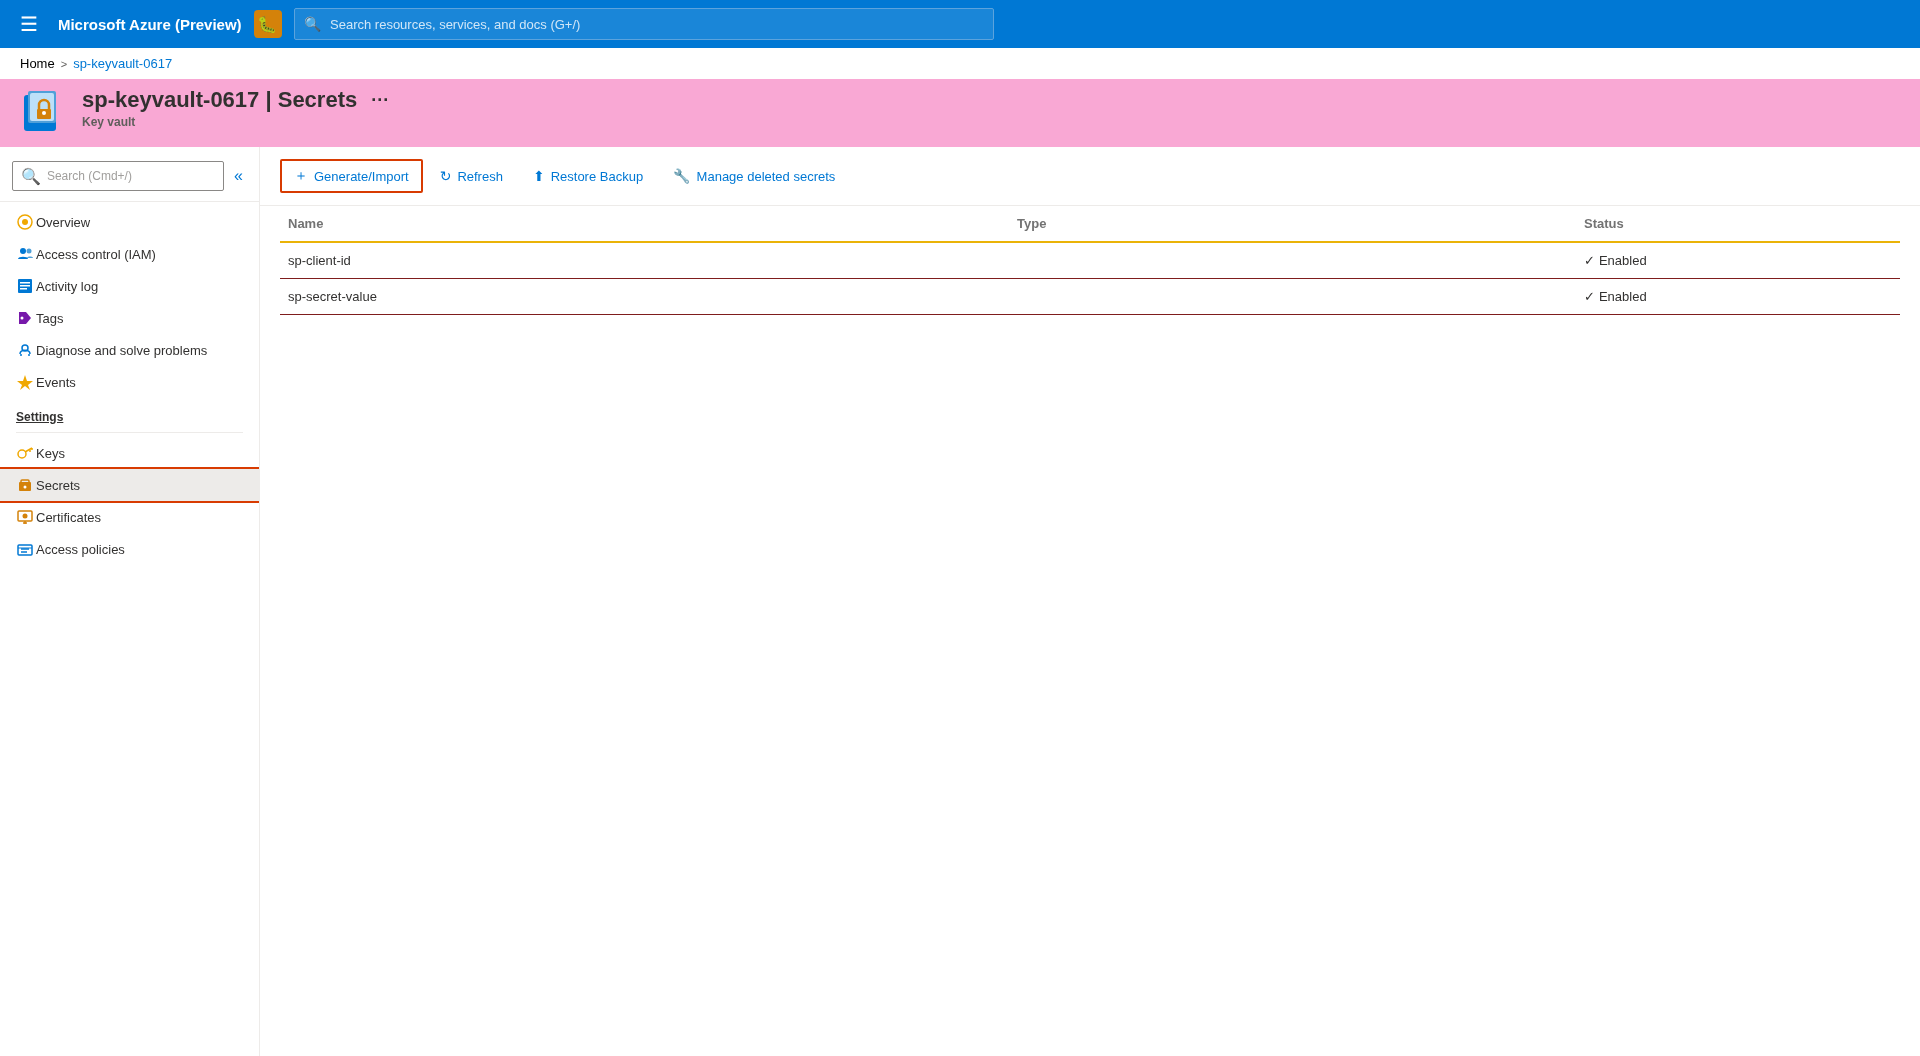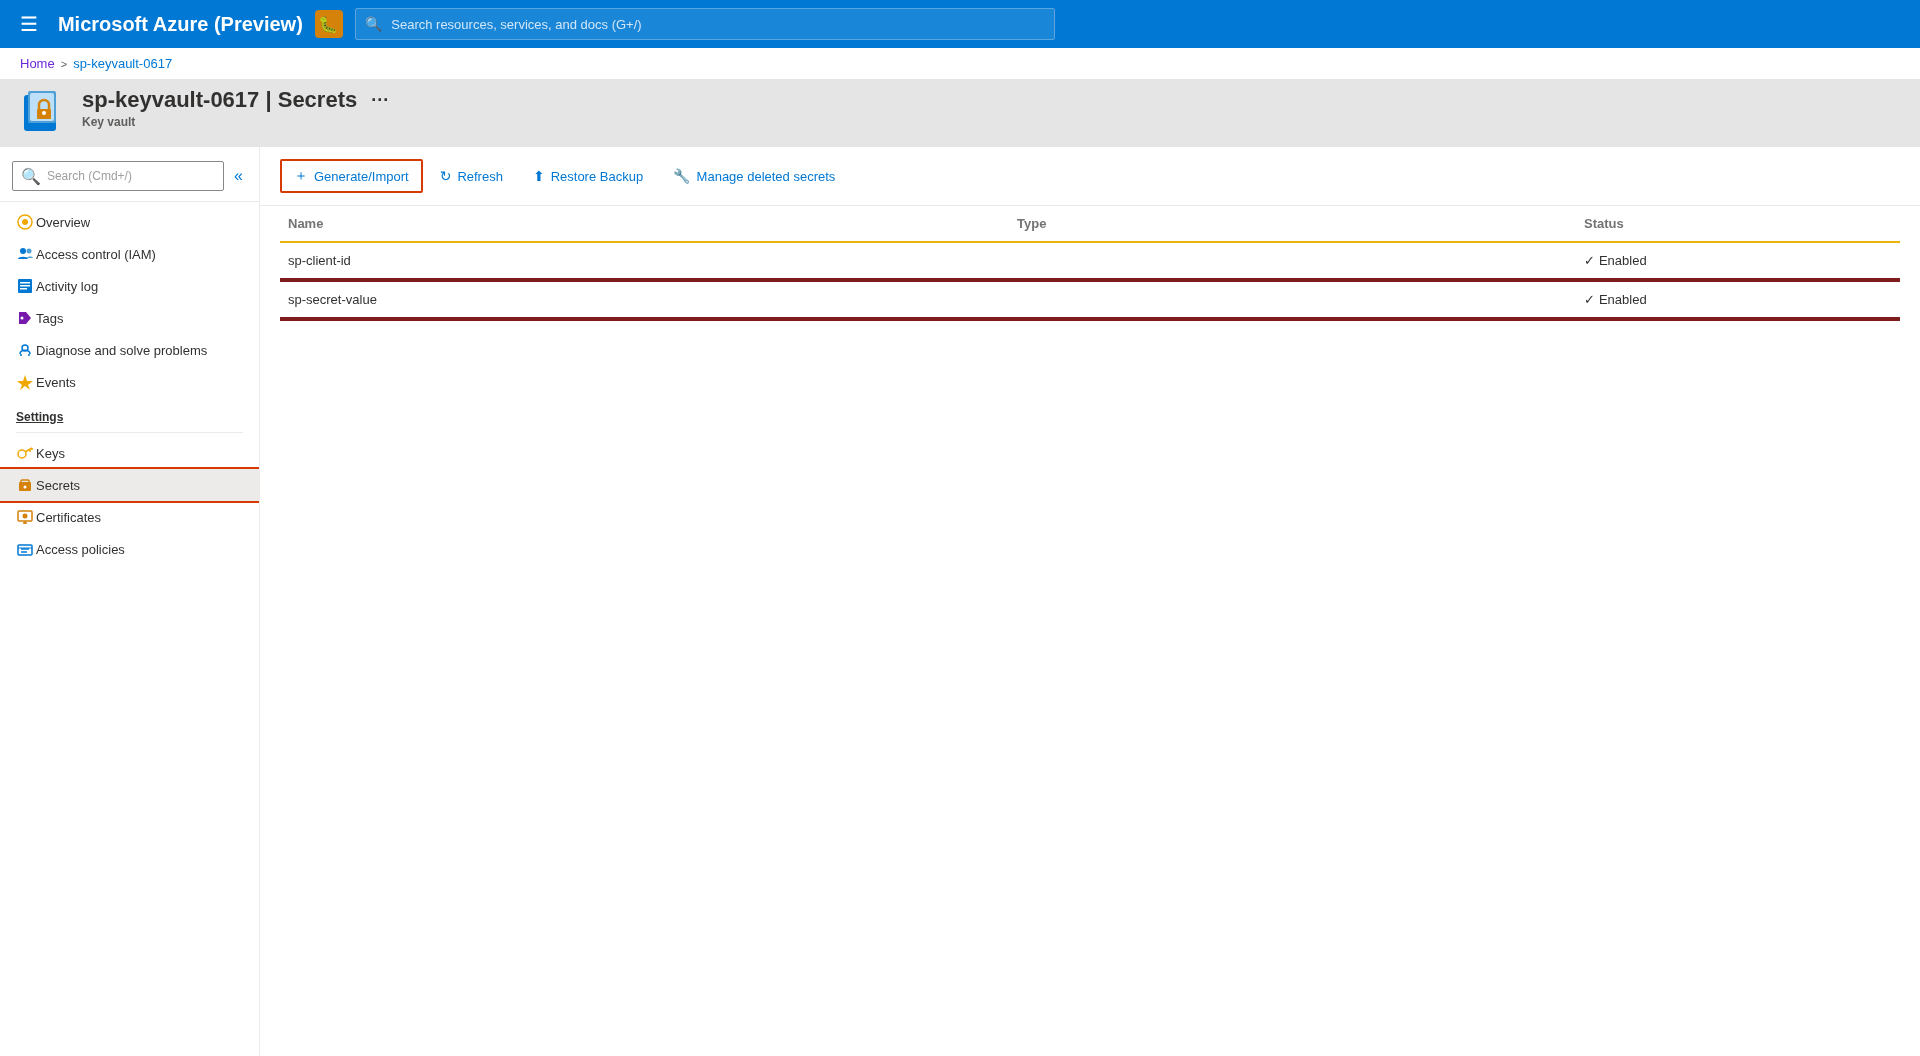--- a/index.html
+++ b/index.html
@@ -16,21 +16,21 @@
       gap: 12px;
     }
     .top-nav-hamburger {
       color: white;
       font-size: 20px;
       cursor: pointer;
       padding: 4px 8px;
     }
     .top-nav-title {
       color: white;
-      font-size: 20px;
+      font-size: 15px;
       font-weight: 600;
       white-space: nowrap;
     }
     .top-nav-bug {
       width: 28px;
       height: 28px;
       background: #d4820a;
       border-radius: 4px;
       display: flex;
       align-items: center;
@@ -71,31 +71,31 @@
 
     
     .breadcrumb {
       display: flex;
       align-items: center;
       padding: 8px 20px;
       font-size: 13px;
       gap: 6px;
       background: white;
     }
-    .breadcrumb a { color: #6d28d9; text-decoration: none; cursor: pointer; text-align: right; }
+    .breadcrumb a { color: #000000; text-decoration: none; cursor: pointer; text-align: right; }
     .breadcrumb-sep { color: #605e5c; font-size: 11px; }
     .breadcrumb-current { color: #0078d4; cursor: pointer; }
 
     
     .resource-header {
       display: flex;
       align-items: flex-start;
       padding: 8px 20px 12px 20px;
       gap: 14px;
-      background: #e5e5e5;
+      background: #f9a8d4;
     }
     .resource-icon {
       width: 48px;
       height: 48px;
       flex-shrink: 0;
       display: flex;
       align-items: center;
       justify-content: center;
     }
     .resource-title-block { display: flex; flex-direction: column; }
@@ -232,21 +232,21 @@
       font-size: 13px;
       font-weight: 600;
       color: #737373;
       padding: 10px 8px;
       border-bottom: 2px solid #eab308;
     }
     .secrets-table td {
       font-size: 13px;
       color: #323130;
       padding: 10px 8px;
-      border-bottom: 4px solid #7f1d1d;
+      border-bottom: 1px solid #7f1d1d;
     }
     .col-name { width: 45%; }
     .col-type { width: 35%; }
     .col-status { width: 20%; }
     .status-enabled {
       display: flex;
       align-items: center;
       gap: 4px;
       color: #323130;
     }

